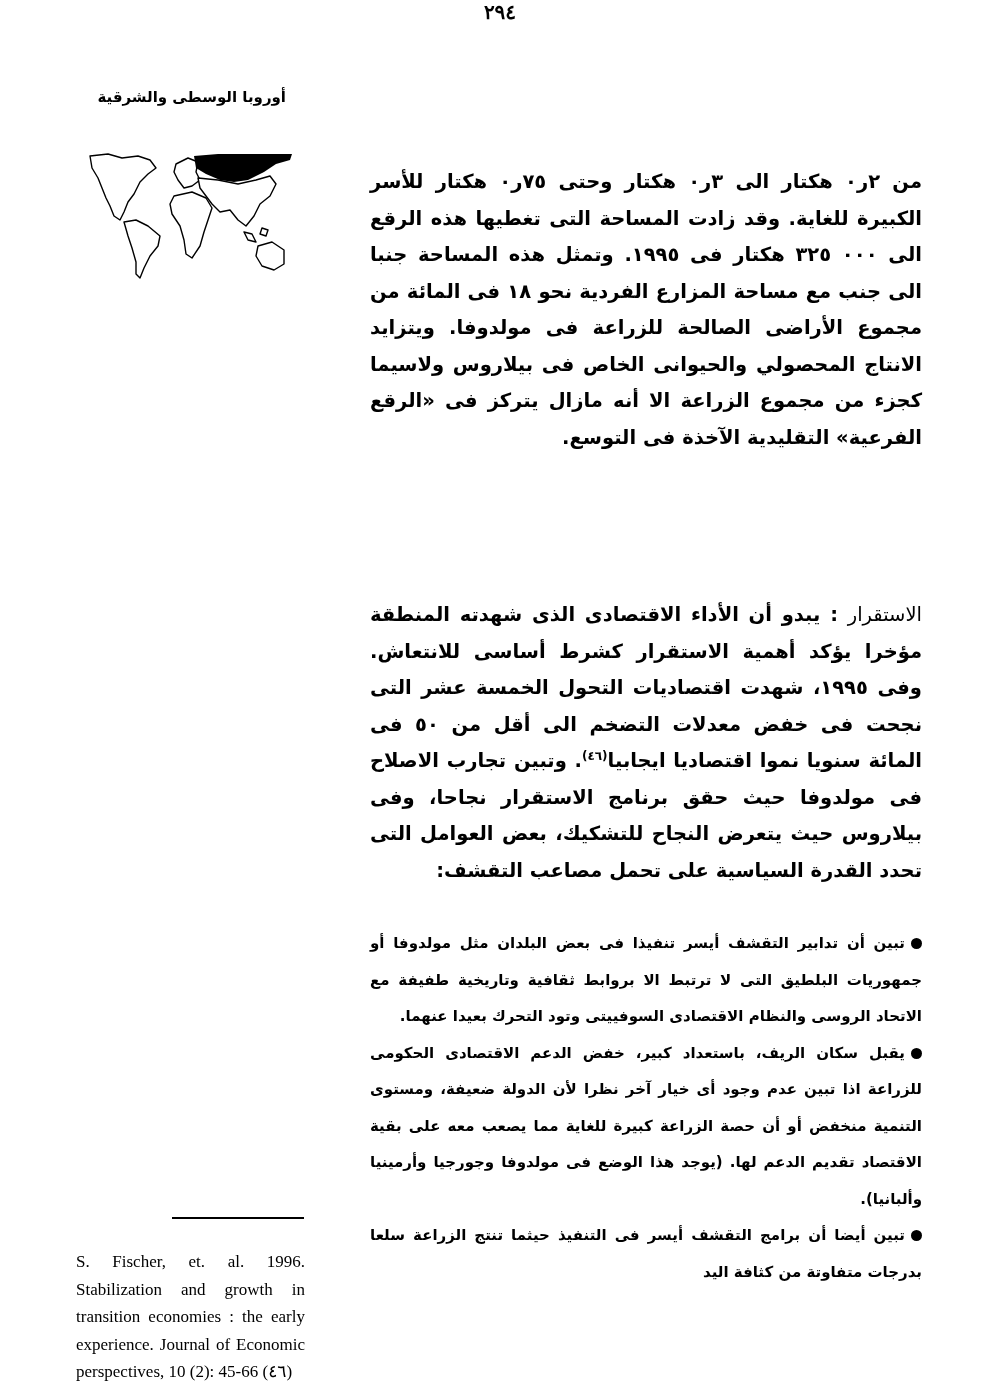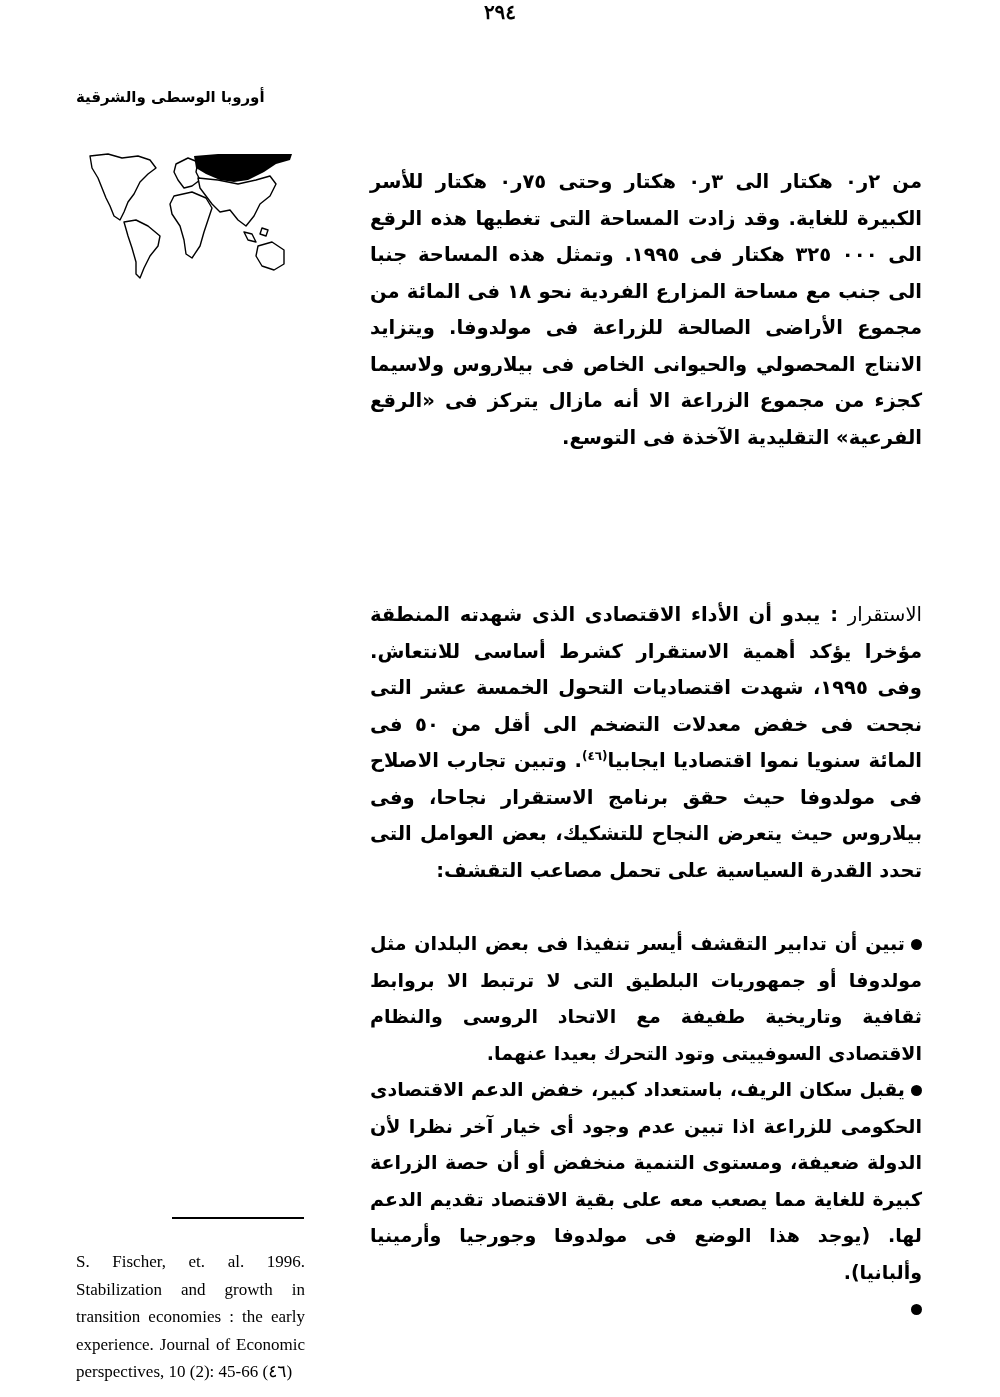--- a/index.html
+++ b/index.html
@@ -1,24 +1,24 @@
 <!DOCTYPE html>
 <html><head>
 <meta charset="utf-8">
 <style>
   html, body { margin:0; padding:0; background:#ffffff; }
   body { width:1000px; height:1397px; position:relative; overflow:hidden; color:#000; font-family:"DejaVu Sans", sans-serif; }
   .page-number { position:absolute; top:0; left:0; width:1000px; text-align:center; font-size:20px; font-weight:bold; direction:rtl; line-height:24px;font-family:Liberation Serif, serif; }
-  .section-label { position:absolute; top:88px; left:76px; width:242px; text-align:left; direction:rtl; font-size:15px; font-weight:bold; }
+  .section-label { position:absolute; top:88px; left:44px; width:242px; text-align:right; direction:rtl; font-size:15px; font-weight:bold; }
   .map { position:absolute; top:150px; left:88px; width:205px; height:130px; }
   .main { position:absolute; left:370px; width:552px; direction:rtl; text-align:justify; font-size:19.5px; font-weight:bold; line-height:36.5px; }
   .p1 { top:164px; }
   .heading { position:absolute; left:370px; width:552px; top:482px; direction:rtl; text-align:right; font-size:22px; font-weight:bold; line-height:34px; }
   .p2 { top:597px; }
-  .bullets { position:absolute; left:370px; width:552px; top:925px; direction:rtl; font-size:19px; font-weight:bold; line-height:36.5px; margin:0; padding:0; list-style:none; }
+  .bullets { position:absolute; left:370px; width:552px; top:925px; direction:rtl; font-size:15px; font-weight:bold; line-height:36.5px; margin:0; padding:0; list-style:none; }
   .bullets li { position:relative; padding-right:0; text-align:justify; }
   .bullet-dot { display:inline-block; width:11px; height:11px; background:#000; border-radius:50%; margin-left:6px; vertical-align:middle; }
   .lead { font-weight:400; }
   sup { font-size:12px; line-height:0; }
   .fn-rule { position:absolute; top:1217px; left:172px; width:132px; height:2px; background:#000; }
   .footnote { position:absolute; top:1228px; left:76px; width:229px; font-family:"Liberation Serif", serif; font-size:17px; line-height:27.5px; text-align:justify; text-align-last:left;margin-top:20px; }
 </style>
 </head>
 <body>
 
@@ -54,20 +54,20 @@
 </div>
 
 <div class="main p2">
   <span class="lead">الاستقرار</span>
   <span>: يبدو أن الأداء الاقتصادى الذى شهدته المنطقة مؤخرا يؤكد أهمية الاستقرار كشرط أساسى للانتعاش. وفى ١٩٩٥، شهدت اقتصاديات التحول الخمسة عشر التى نجحت فى خفض معدلات التضخم الى أقل من ٥٠ فى المائة سنويا نموا اقتصاديا ايجابيا</span><sup>(٤٦)</sup><span>. وتبين تجارب الاصلاح فى مولدوفا حيث حقق برنامج الاستقرار نجاحا، وفى بيلاروس حيث يتعرض النجاح للتشكيك، بعض العوامل التى تحدد القدرة السياسية على تحمل مصاعب التقشف:</span>
 </div>
 
 <ul class="bullets">
   <li><span class="bullet-dot"></span><span>تبين أن تدابير التقشف أيسر تنفيذا فى بعض البلدان مثل مولدوفا أو جمهوريات البلطيق التى لا ترتبط الا بروابط ثقافية وتاريخية طفيفة مع الاتحاد الروسى والنظام الاقتصادى السوفييتى وتود التحرك بعيدا عنهما.</span></li>
   <li><span class="bullet-dot"></span><span>يقبل سكان الريف، باستعداد كبير، خفض الدعم الاقتصادى الحكومى للزراعة اذا تبين عدم وجود أى خيار آخر نظرا لأن الدولة ضعيفة، ومستوى التنمية منخفض أو أن حصة الزراعة كبيرة للغاية مما يصعب معه على بقية الاقتصاد تقديم الدعم لها. (يوجد هذا الوضع فى مولدوفا وجورجيا وأرمينيا وألبانيا).</span></li>
-  <li><span class="bullet-dot"></span></li>
+  <li><span class="bullet-dot"></span><span>تبين أيضا أن برامج التقشف أيسر فى التنفيذ حيثما تنتج الزراعة سلعا بدرجات متفاوتة من كثافة اليد</span></li>
 </ul>
 
 <div class="fn-rule"></div>
 <div class="footnote">
   <span>S. Fischer, et. al. 1996. Stabilization and growth in transition economies : the early experience. Journal of Economic perspectives, 10 (2): 45-66</span>
   <span>(٤٦)</span>
 </div>
 
 </body></html>

